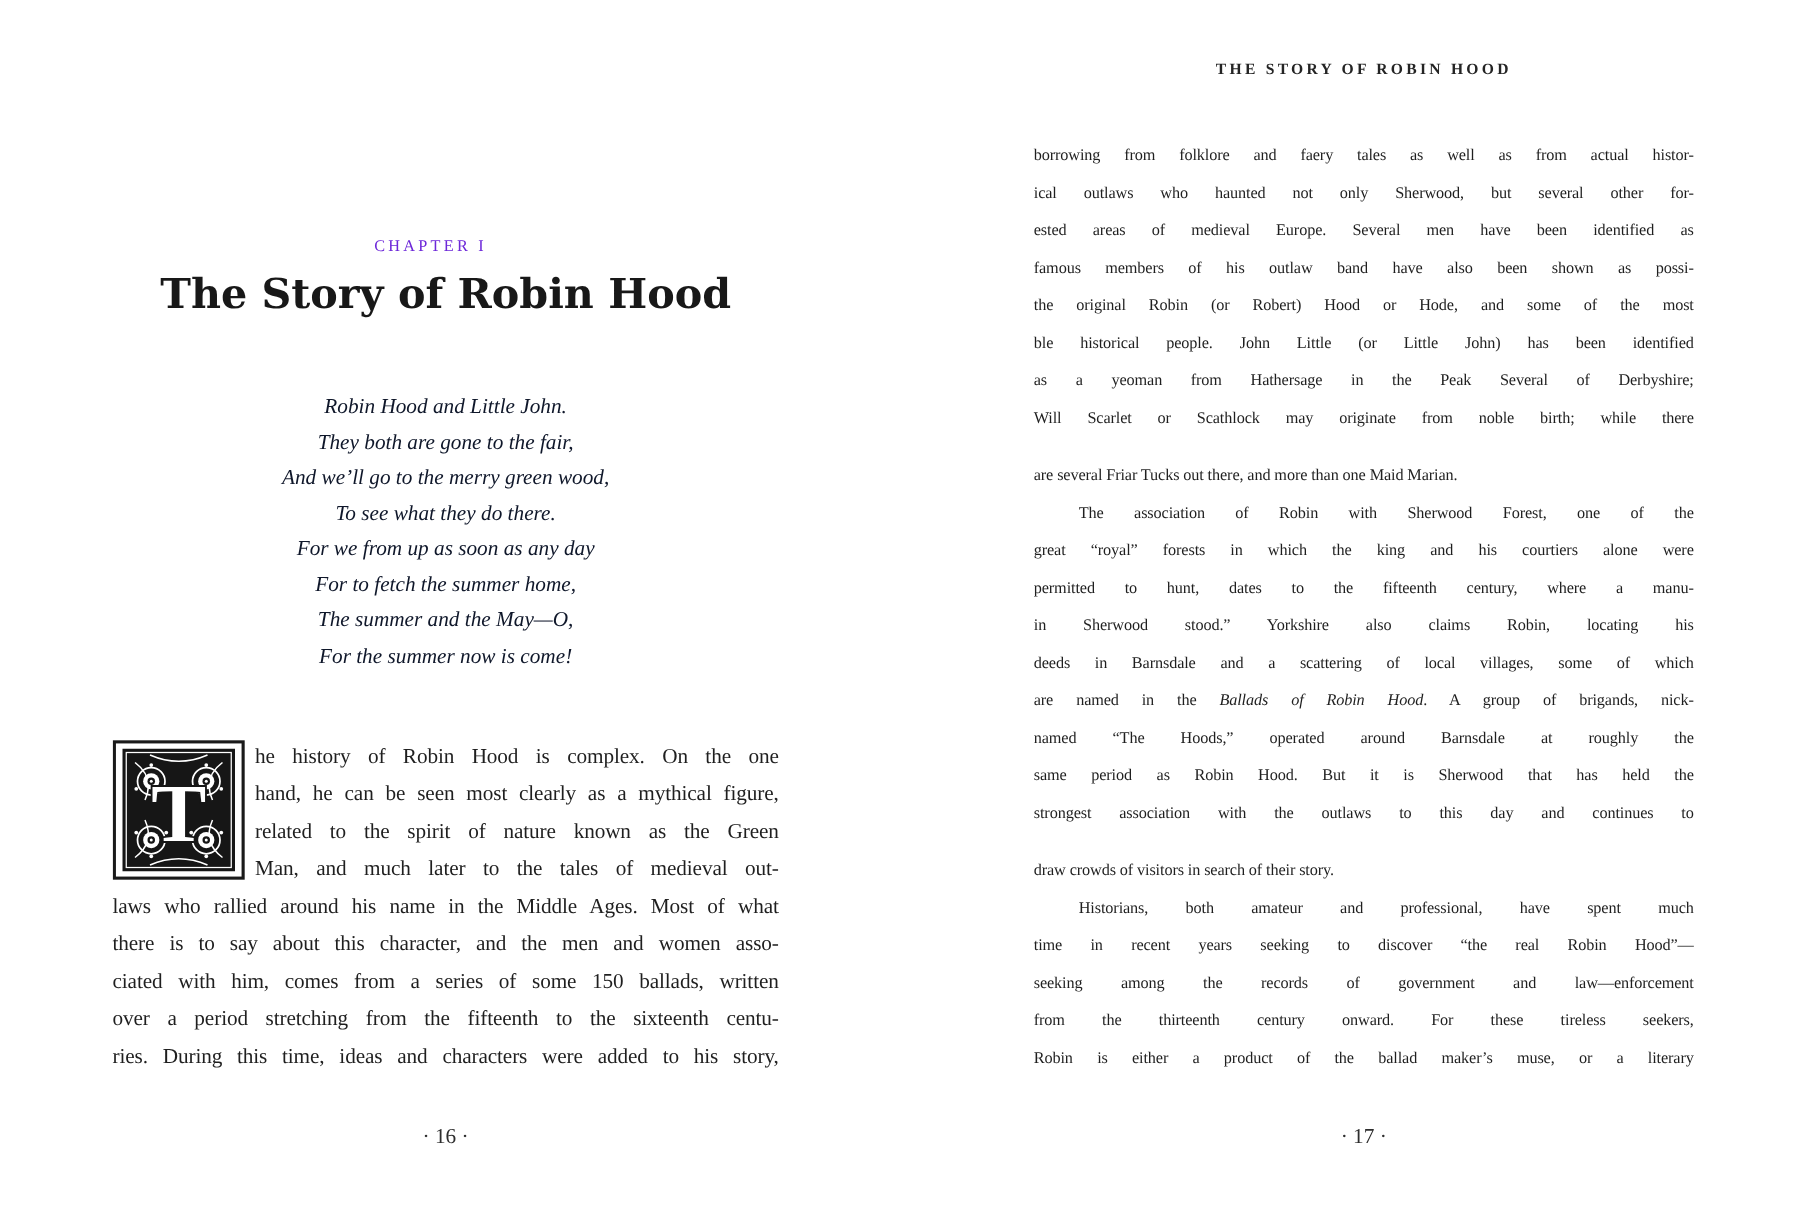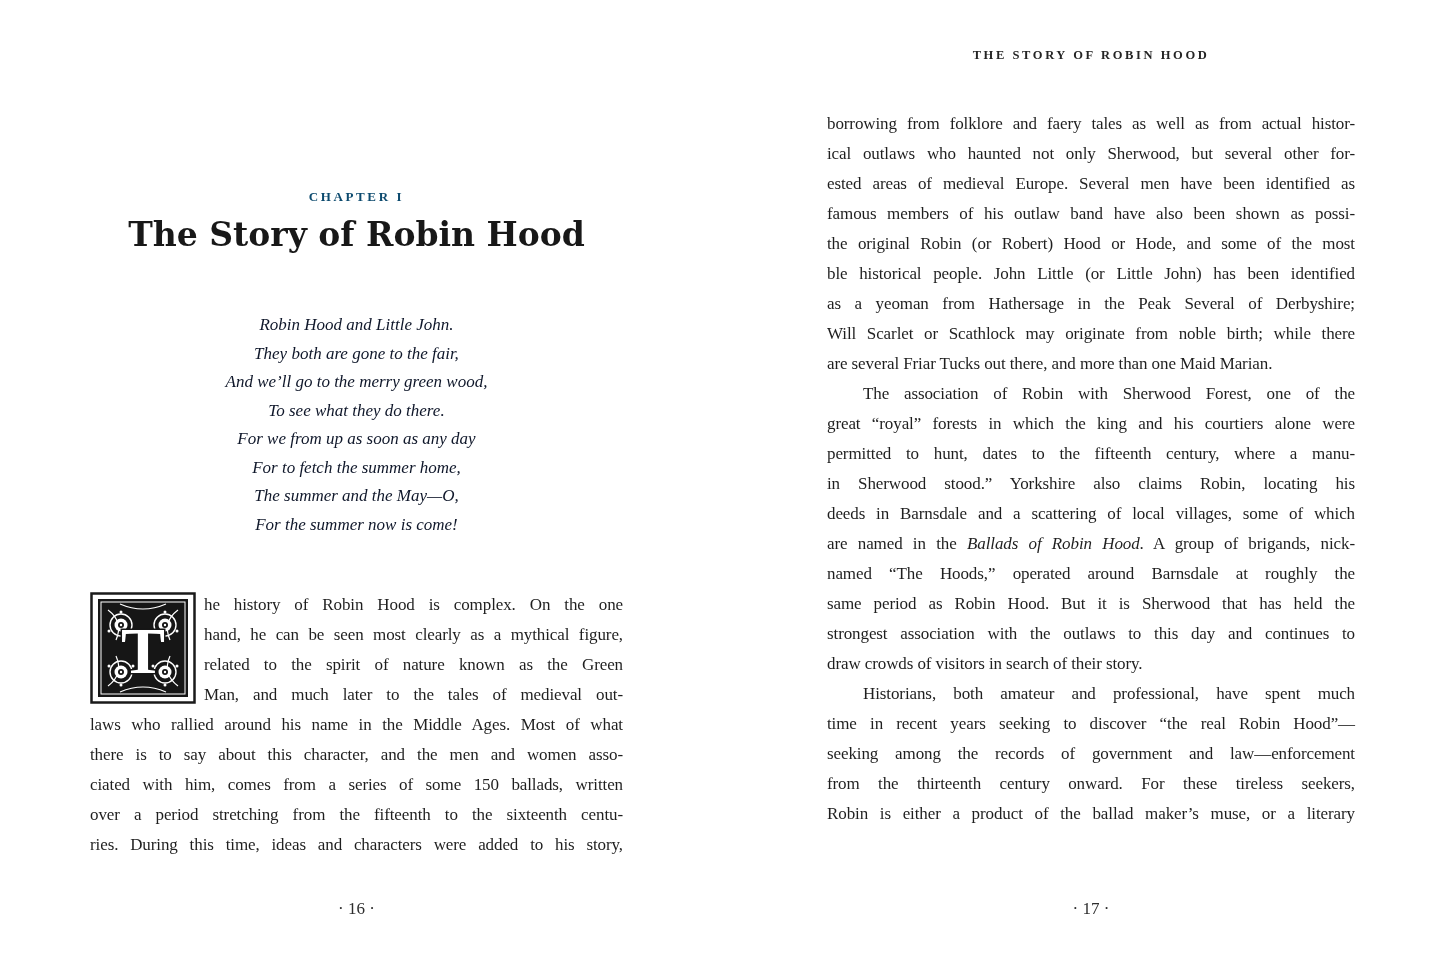--- a/index.html
+++ b/index.html
@@ -8,25 +8,25 @@
     background: #ffffff;
     position: relative;
     font-family: "Liberation Serif", serif;
     color: #1f1f1f;
     overflow: hidden;
   }
   .abs { position: absolute; }
 
   
   #chapter-label {
-    left: 90px; top: 189px; width: 533px;
-    text-align: center;
-    font-size: 13px; font-weight: 700;
+    left: 78px; top: 189px; width: 533px;
+    text-align: center;
+    font-size: 13px; font-weight: 400;
     letter-spacing: 2.6px;
-    color: #0c4a6e;
+    color: #6d28d9;
   }
   #page-title {
     left: 90px; top: 214px; width: 533px;
     text-align: center;
     font-family: "DejaVu Serif", serif;
     font-weight: 700;
     font-size: 33px;
     line-height: 42px;
     color: #181818;
   }
@@ -54,32 +54,32 @@
   
   #running-header {
     left: 827px; top: 48px; width: 528px;
     text-align: center;
     font-size: 12.5px; font-weight: 700;
     letter-spacing: 2.6px;
     color: #242424;
   }
   #right-body {
     left: 827px; top: 109px; width: 528px;
-    font-size: 17px;
+    font-size: 13px;
     line-height: 30px;
     letter-spacing: -0.1px;
   }
 
   
   .tline {
     text-align: justify;
     text-align-last: justify;
     white-space: normal;
   }
-  .tline.last { text-align-last: left; }
+  .tline.last { text-align-last: left; margin-top: 16px; }
   .tline.indent { padding-left: 36px; }
   .it { font-style: italic; }
 
   .folio {
     width: 533px;
     top: 899px;
     text-align: center;
     font-size: 17px;
     color: #2d2d2d;
   }

